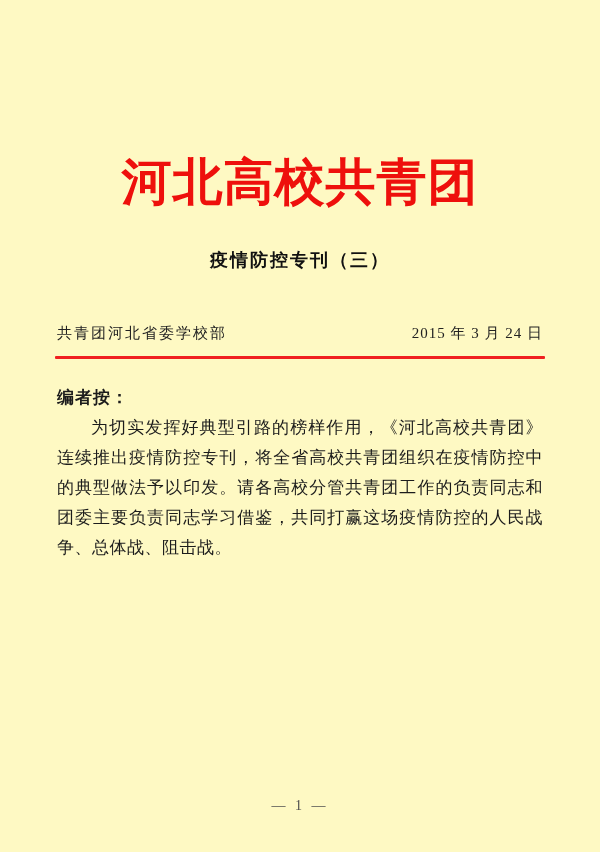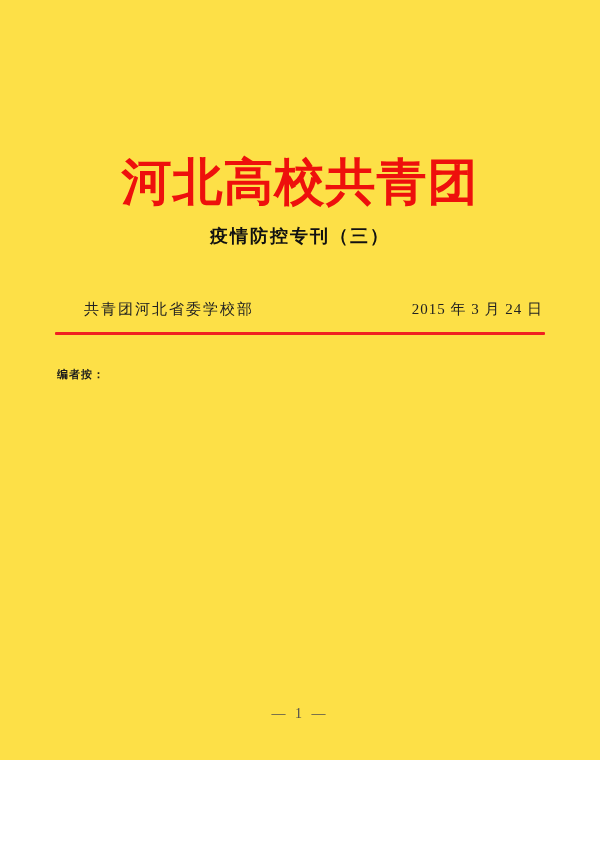--- a/index.html
+++ b/index.html
@@ -12,43 +12,43 @@
   html, body { background: #ffffff; }
   body {
     width: 600px;
     height: 852px;
     font-family: "Liberation Serif", "DejaVu Serif", serif;
     color: var(--text-color);
   }
   .page {
     position: relative;
     width: 600px;
-    height: 760px;
-    background: #fde047;
+    height: 852px;
+    background: #fef9c3;
     overflow: hidden;
   }
   .masthead {
     margin-top: 155px;
     text-align: center;
     font-size: 50px;
     line-height: 1.1;
     font-weight: bold;
     color: var(--masthead-red);
     letter-spacing: 1px;
   }
   .subtitle {
-    margin-top: 14px;
+    margin-top: 38px;
     text-align: center;
     font-size: 18px;
     font-weight: bold;
     letter-spacing: 2px;
     color: #111111;
   }
   .meta-row {
-    margin: 52px 57px 0 84px;
+    margin: 52px 57px 0 57px;
     display: flex;
     justify-content: space-between;
     align-items: center;
     font-size: 15px;
     color: #222222;
   }
   .meta-row .issuer { letter-spacing: 2px; }
   .meta-row .date { letter-spacing: 1px; }
   .rule {
     margin: 13px 55px 0 55px;
@@ -58,21 +58,21 @@
   }
   .body-block {
     margin: 24px 57px 0 57px;
     font-size: 17px;
     line-height: 30px;
     text-align: justify;
     color: var(--text-color);
   }
   .note-label {
     font-weight: bold;
-    font-size: 11px;
+    font-size: 17px;
     letter-spacing: 1px;
   }
   .para {
     text-indent: 2em;
     letter-spacing: 0.5px;
   }
   .page-number {
     position: absolute;
     bottom: 38px;
     left: 0;
@@ -94,17 +94,18 @@
 
   <div class="meta-row">
     <span class="issuer">共青团河北省委学校部</span>
     <span class="date">2015 年 3 月 24 日</span>
   </div>
 
   <div class="rule"></div>
 
   <div class="body-block">
     <div class="note-label">编者按：</div>
+    <p class="para">为切实发挥好典型引路的榜样作用，《河北高校共青团》连续推出疫情防控专刊，将全省高校共青团组织在疫情防控中的典型做法予以印发。请各高校分管共青团工作的负责同志和团委主要负责同志学习借鉴，共同打赢这场疫情防控的人民战争、总体战、阻击战。</p>
   </div>
 
   <div class="page-number">— 1 —</div>
 
 </div>
 
 </body></html>

